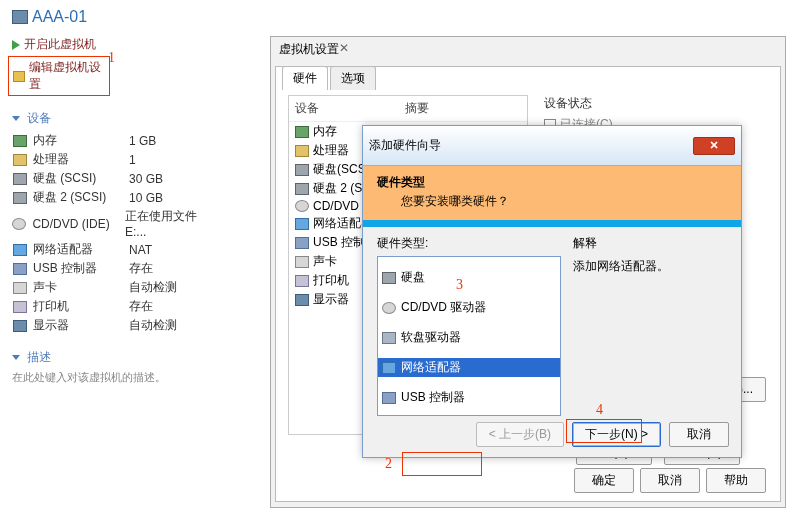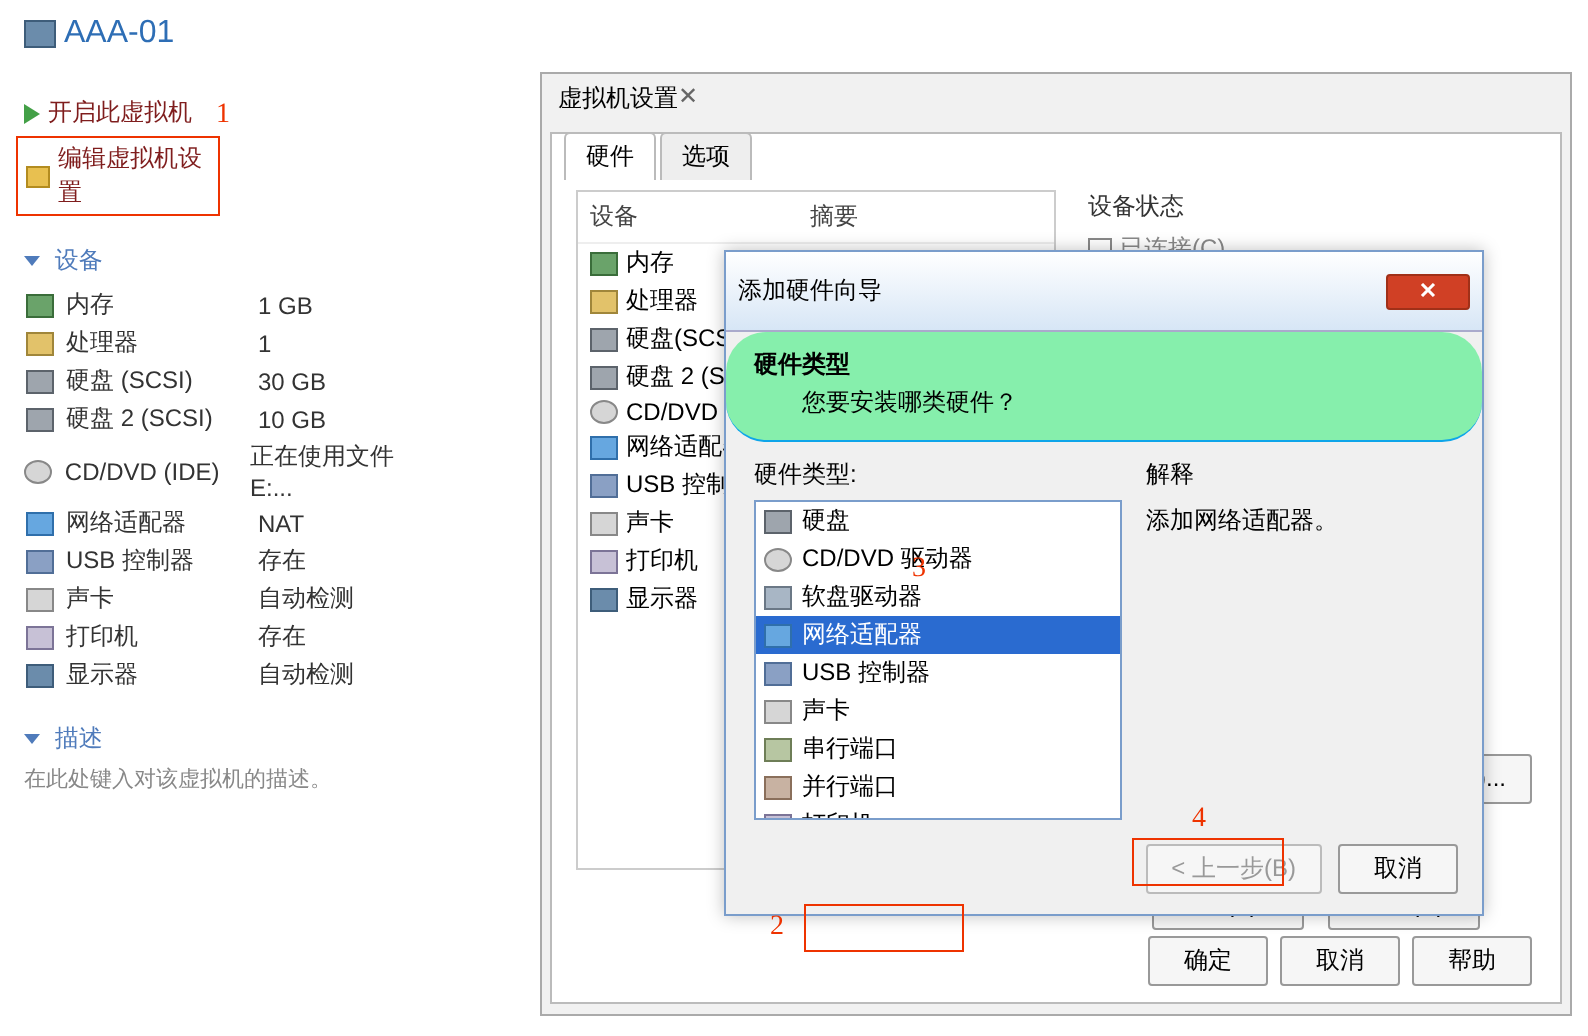--- a/index.html
+++ b/index.html
@@ -1,20 +1,20 @@
 <!DOCTYPE html>
 <html><head>
 <meta charset="utf-8">
 <style>
   * { box-sizing: border-box; }
   body { margin:0; font-family: "Microsoft YaHei", Tahoma, sans-serif; font-size:12px; background:#fff; width:794px; height:518px; position:relative; overflow:hidden; }
 
   
   .left-panel { position:absolute; left:0; top:0; width:230px; height:100%; padding:4px 8px; }
-  .vm-title { color:#2e6eb5; font-size:16px; display:flex; align-items:center; gap:4px; margin:4px 0 20px 4px; }
+  .vm-title { color:#2e6eb5; font-size:16px; display:flex; align-items:center; gap:4px; margin:4px 0 8px 4px; }
   .action-row { display:flex; align-items:center; gap:4px; padding:2px 4px; margin:1px 0; }
   .action-row.link { color:#7f1d1d; }
   .start-arrow { width:0;height:0;border-left:8px solid #43a047;border-top:5px solid transparent;border-bottom:5px solid transparent;display:inline-block; }
   .red-box { border:1px solid #e30; }
 
   .section-head { color:#4f7bbb; margin:14px 0 4px 4px; position:relative;}
   .section-head .caret { width:0;height:0;border-top:5px solid #4f7bbb;border-left:4px solid transparent;border-right:4px solid transparent;display:inline-block;margin-right:4px;vertical-align:middle; }
 
   .dev-row { display:flex; gap:6px; padding:1px 4px; align-items:center; }
   .dev-row .icon { width:15px; height:13px; display:flex; align-items:center; justify-content:center; color:#555;}
@@ -45,27 +45,27 @@
 
   .bottom-btns { position:absolute; bottom:8px; right:14px; display:flex; gap:6px; }
   .btn { background:#f6f6f6; border:1px solid #999; border-radius:2px; padding:3px 12px; font-size:12px; min-width:60px; text-align:center; }
 
   .add-remove { position:absolute; left:300px; bottom:36px; display:flex; gap:12px; }
 
   
   .wizard { position:absolute; left:362px; top:125px; width:380px; height:333px; background:#f0f0f0; border:1px solid #7a9dcb; box-shadow:0 0 8px rgba(0,0,0,.25);}
   .wiz-head { height:40px; background:linear-gradient(#fff,#d7e6f6); display:flex; align-items:center; justify-content:space-between; padding:0 6px; border-bottom:1px solid #aac;}
   .wiz-close { width:42px; height:18px; background:#d04025; border:1px solid #a03018; border-radius:2px; color:#fff; display:flex; align-items:center; justify-content:center; font-weight:bold; font-size:11px;}
-  .wiz-header-box { background:#86efac; margin:0; border-bottom:1px solid #0ea5e9; padding:8px 14px 10px;border-radius:20px;}
+  .wiz-header-box { background:#fdba74; margin:0; border-bottom:7px solid #0ea5e9; padding:8px 14px 10px;}
   .wiz-header-box .t1 { font-weight:bold; }
   .wiz-header-box .t2 { margin-left:24px; margin-top:2px; }
   .wiz-body { display:flex; padding:8px 14px 0; gap:12px;}
   .wiz-list-wrap { width:184px; }
   .wiz-list { border:1px solid #7a9dcb; height:160px; background:#fff; margin-top:4px; overflow:hidden;}
-  .wiz-list .row { display:flex; align-items:center; gap:5px; padding:1px 4px; }
+  .wiz-list .row { display:flex; align-items:center; gap:5px; padding:1px 4px;margin-top:11px; }
   .wiz-list .row.sel { background:#2a6bd0; color:#fff; }
   .wiz-right { flex:1; }
   .wiz-btns { position:absolute; bottom:10px; right:12px; display:flex; gap:8px;padding-left:48px;}
   .btn.disabled { color:#999; border-color:#bbb; }
   .btn.primary { border:1px solid #2a6bd0; box-shadow:0 0 0 1px #8fb7ec inset; }
 
   
   .ann-box { position:absolute; border:1.5px solid #e30; pointer-events:none; }
   .ann-num { position:absolute; color:#e30; font-size:14px; font-family:"SimSun",serif; pointer-events:none; }
 
@@ -321,20 +321,21 @@
           </div>
         </div>
     </div>
     <div class="wiz-right">
       <div>解释</div>
       <div style="margin-top:6px;">添加网络适配器。</div>
     </div>
   </div>
   <div class="wiz-btns">
     <div class="btn disabled">&lt; 上一步(B)</div>
+    <div class="btn primary">下一步(N) &gt;</div>
     <div class="btn">取消</div>
   </div>
 </div>
 
 <div class="ann-num" style="left:108px; top:50px;">1</div>
 <div class="ann-box" style="left:402px; top:452px; width:80px; height:24px;"></div>
 <div class="ann-num" style="left:385px; top:456px;">2</div>
 <div class="ann-num" style="left:456px; top:277px;">3</div>
 <div class="ann-box" style="left:566px; top:419px; width:76px; height:24px;"></div>
 <div class="ann-num" style="left:596px; top:402px;">4</div>

